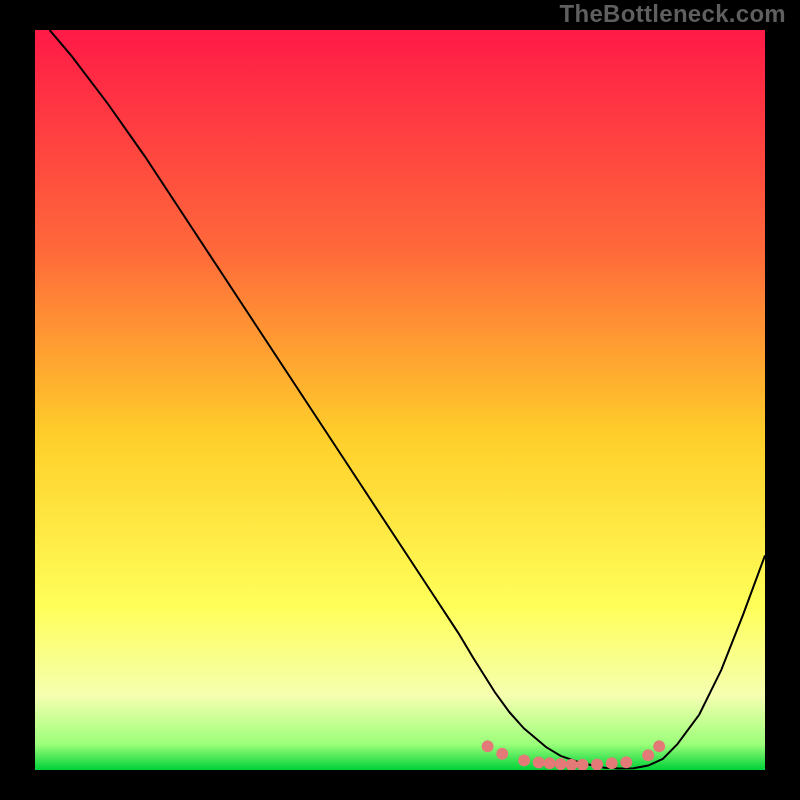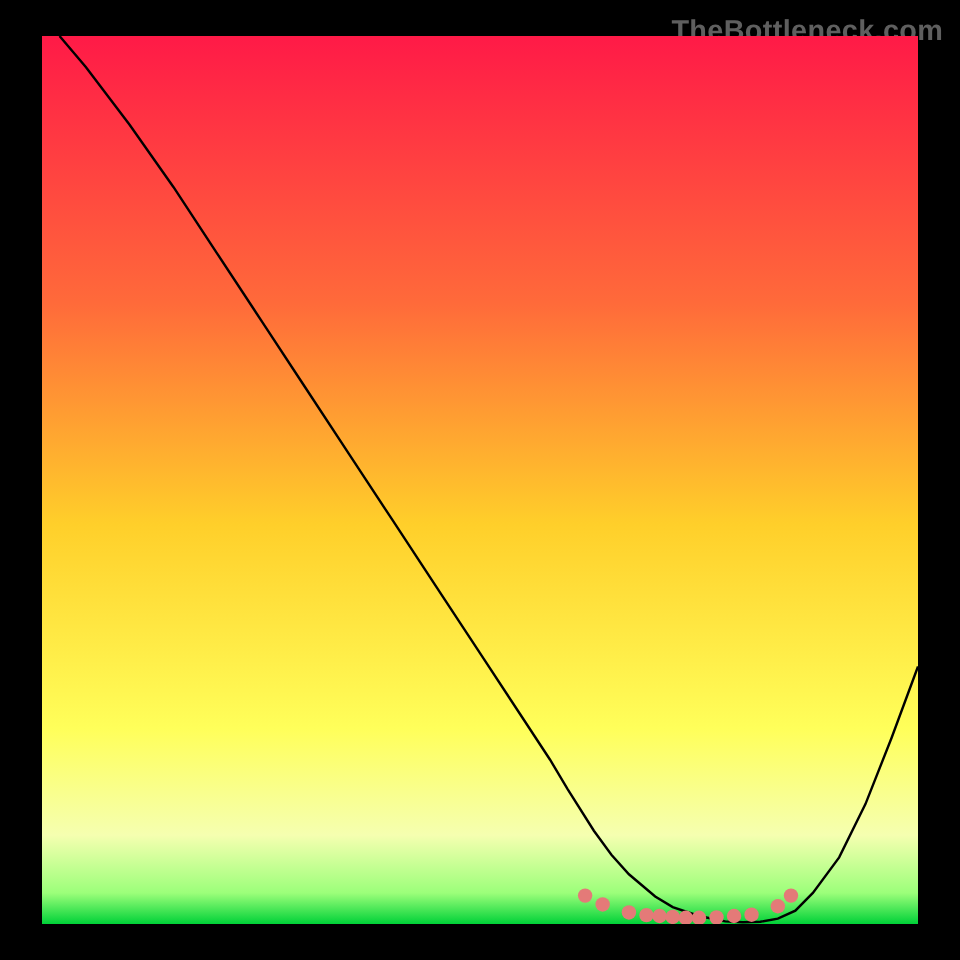--- a/index.html
+++ b/index.html
@@ -11,21 +11,21 @@
     overflow: hidden;
   }
   .page {
     position: relative;
     width: 800px;
     height: 800px;
     background: #000;
   }
   .watermark {
     position: absolute;
-    top: 12px;
+    top: 0;
     right: 14px;
     font-family: Arial, Helvetica, sans-serif;
     font-size: 24px;
     font-weight: 600;
     color: #5f5f5f;
     letter-spacing: 0.3px;
   }
   .plot-frame {
     position: absolute;
     left: 35px;

